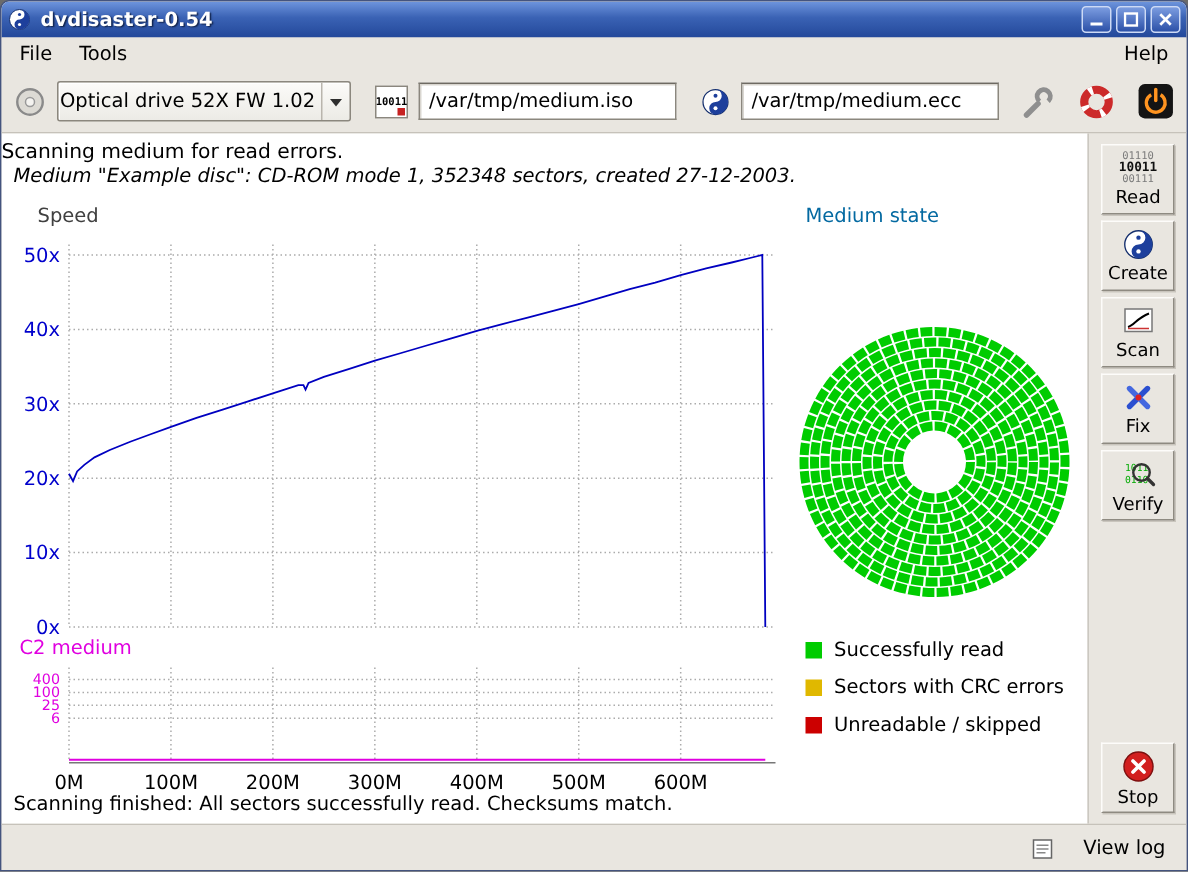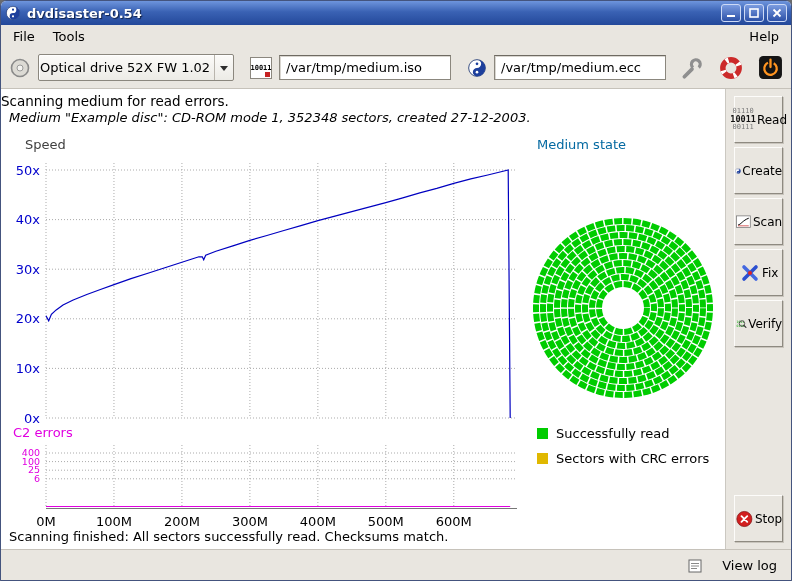--- a/index.html
+++ b/index.html
@@ -38,21 +38,21 @@
   .chart-title-c2{position:absolute;left:12px;top:336px;color:#e000e0}
   #main-canvas{position:absolute;left:0;top:0}
   #main-canvas text{font-family:"DejaVu Sans","Liberation Sans",sans-serif}
   .legend-item{position:absolute;left:536px;display:flex;align-items:center;gap:8px;height:14px}
   #legend-0{top:337px}#legend-1{top:362px}#legend-2{top:387px}
   .legend-swatch{width:11px;height:11px;flex:0 0 11px}
   .finish-text{position:absolute;left:8px;top:440px;font-size:13px}
 
   
   .sidebar{position:relative;width:66px;background:#e9e6e0;border-left:1px solid #cbc8c1}
-  .sbtn{position:absolute;left:8px;width:49px;height:47px;display:flex;flex-direction:row;align-items:center;justify-content:center;gap:1px;background:#e9e6e0;border:1px solid;border-color:#fdfcfa #8e8a81 #8e8a81 #fdfcfa;box-shadow:1px 1px 0 #c9c5bd;font-size:12px;cursor:default}
+  .sbtn{position:absolute;left:8px;width:49px;height:47px;display:flex;flex-direction:column;align-items:center;justify-content:center;gap:1px;background:#e9e6e0;border:1px solid;border-color:#fdfcfa #8e8a81 #8e8a81 #fdfcfa;box-shadow:1px 1px 0 #c9c5bd;font-size:12px;cursor:default}
   #btn-read{top:7px}#btn-create{top:58px}#btn-scan{top:109px}#btn-fix{top:160px}#btn-verify{top:211px}#btn-stop{top:406px}
   .read-glyph{display:flex;flex-direction:column;align-items:center;line-height:1;font-family:"DejaVu Sans Mono",monospace}
   .read-glyph .g1,.read-glyph .g3{font-size:7px;color:#7a7a7a}
   .read-glyph .g2{font-size:8.5px;font-weight:bold;color:#111}
 
   
   .bottombar{flex:1;display:flex;align-items:center;justify-content:flex-end;background:#e9e6e0;border-top:1px solid #c6c2ba;padding:0 10px}
   .viewlog{display:flex;align-items:flex-end;gap:20px;padding:2px 4px}
 </style>
 </head>
@@ -205,29 +205,33 @@
             <circle cx="622" cy="219" r="66" fill="none" stroke="#00cc00" stroke-width="6" stroke-dasharray="7.92 1.5" stroke-dashoffset="28.2"></circle>
             <circle cx="622" cy="219" r="73" fill="none" stroke="#00cc00" stroke-width="6" stroke-dasharray="8.06 1.5" stroke-dashoffset="32.9"></circle>
             <circle cx="622" cy="219" r="80" fill="none" stroke="#00cc00" stroke-width="6" stroke-dasharray="7.98 1.5" stroke-dashoffset="37.6"></circle>
             <circle cx="622" cy="219" r="87" fill="none" stroke="#00cc00" stroke-width="6" stroke-dasharray="7.92 1.5" stroke-dashoffset="42.3"></circle>
           </g>
         </svg>
       <div class="headline1">Scanning medium for read errors.</div>
       <div class="headline2">Medium "Example disc": CD-ROM mode 1, 352348 sectors, created 27-12-2003.</div>
       <div class="chart-title-speed">Speed</div>
       <div class="chart-title-medium">Medium state</div>
-      <div class="chart-title-c2">C2 errors</div>
+      <div class="chart-title-c2">C2 medium</div>
 
       <div class="legend-item" id="legend-0">
         <span class="legend-swatch" style="background: rgb(0, 204, 0);"></span>
         <span>Successfully read</span>
       </div>
       <div class="legend-item" id="legend-1">
         <span class="legend-swatch" style="background: rgb(224, 184, 0);"></span>
         <span>Sectors with CRC errors</span>
+      </div>
+      <div class="legend-item" id="legend-2">
+        <span class="legend-swatch" style="background: rgb(204, 0, 0);"></span>
+        <span>Unreadable / skipped</span>
       </div>
 
       <div class="finish-text">Scanning finished: All sectors successfully read. Checksums match.</div>
     </div>
 
     <div class="sidebar">
       <div class="sbtn" id="btn-read">
         <span class="read-glyph">
           <span class="g1">01110</span>
           <span class="g2">10011</span>

